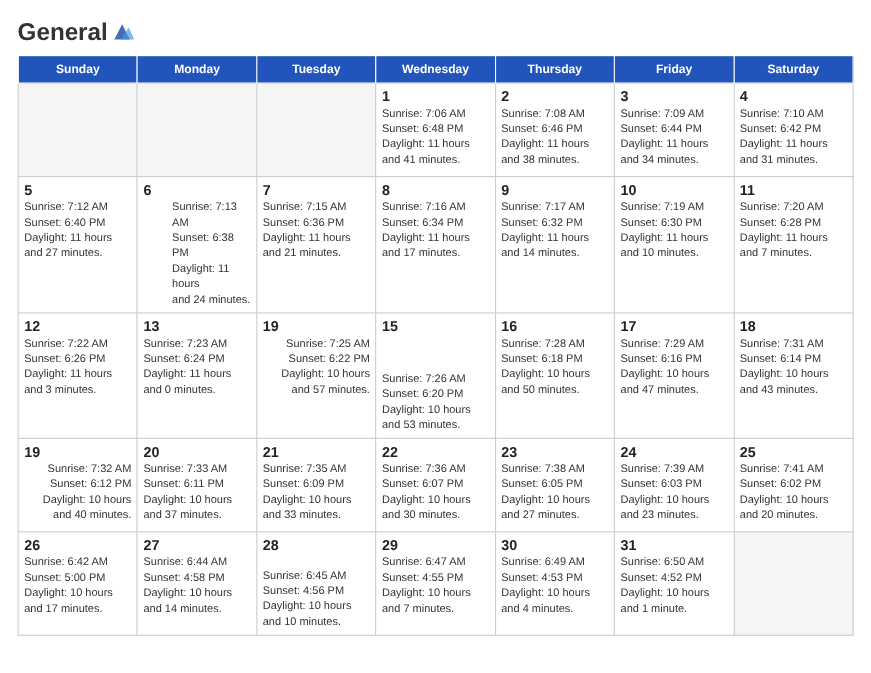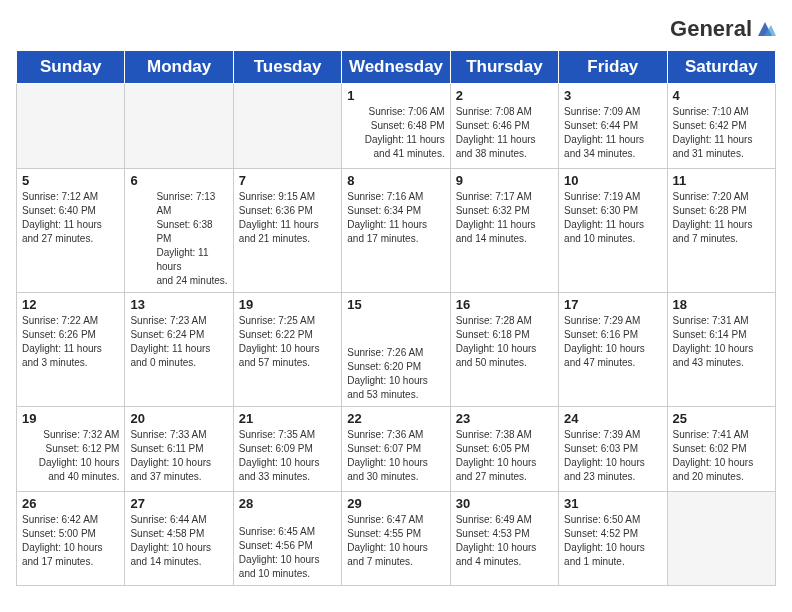--- a/index.html
+++ b/index.html
@@ -5,21 +5,21 @@
     * { box-sizing: border-box; margin: 0; padding: 0; }
     body {
       font-family: Arial, sans-serif;
       background: #fff;
       width: 792px;
       min-height: 612px;
       padding: 16px;
     }
     .header {
       display: flex;
-      justify-content: flex-end;
+      justify-content: flex-start;
       align-items: flex-start;
       margin-bottom: 12px;
     }
     .logo {
       display: flex;
       flex-direction: column;
       align-items: flex-start;
     }
     .title-block {
       text-align: right;
@@ -36,21 +36,21 @@
     table {
       width: 100%;
       border-collapse: collapse;
       table-layout: fixed;
     }
     th {
       background: #2255bb;
       color: #fff;
       text-align: center;
       padding: 6px 4px;
-      font-size: 17px;
+      font-size: 11px;
       font-weight: bold;
       border: 1px solid #fff;
     }
     td {
       border: 1px solid #ccc;
       vertical-align: top;
       padding: 4px 5px;
       font-size: 10.5px;
       color: #222;
       height: 85px;
@@ -104,21 +104,21 @@
         <th>Saturday</th>
       </tr>
   </thead>
   <tbody id="calendar-body">
       <tr>
         <td class="empty"></td>
         <td class="empty"></td>
         <td class="empty"></td>
         <td>
           <span class="day-number">1</span>
-          <div class="day-info" style="white-space: pre-line; text-align: right;">Sunrise: 7:06 AM
+          <div class="day-info" style="white-space: pre-line;">Sunrise: 7:06 AM
 Sunset: 6:48 PM
 Daylight: 11 hours
 and 41 minutes.</div>
         </td>
         <td>
           <span class="day-number">2</span>
           <div class="day-info" style="white-space: pre-line;">Sunrise: 7:08 AM
 Sunset: 6:46 PM
 Daylight: 11 hours
 and 38 minutes.</div>
@@ -148,21 +148,21 @@
         </td>
         <td>
           <span class="day-number">6</span>
           <div class="day-info" style="white-space: pre-line; margin-left: 26px;">Sunrise: 7:13 AM
 Sunset: 6:38 PM
 Daylight: 11 hours
 and 24 minutes.</div>
         </td>
         <td>
           <span class="day-number">7</span>
-          <div class="day-info" style="white-space: pre-line;">Sunrise: 9:15 AM
+          <div class="day-info" style="white-space: pre-line;">Sunrise: 7:15 AM
 Sunset: 6:36 PM
 Daylight: 11 hours
 and 21 minutes.</div>
         </td>
         <td>
           <span class="day-number">8</span>
           <div class="day-info" style="white-space: pre-line;">Sunrise: 7:16 AM
 Sunset: 6:34 PM
 Daylight: 11 hours
 and 17 minutes.</div>
@@ -199,21 +199,21 @@
         </td>
         <td>
           <span class="day-number">13</span>
           <div class="day-info" style="white-space: pre-line;">Sunrise: 7:23 AM
 Sunset: 6:24 PM
 Daylight: 11 hours
 and 0 minutes.</div>
         </td>
         <td>
           <span class="day-number">19</span>
-          <div class="day-info" style="white-space: pre-line;">Sunrise: 7:25 AM
+          <div class="day-info" style="white-space: pre-line; text-align: right;">Sunrise: 7:25 AM
 Sunset: 6:22 PM
 Daylight: 10 hours
 and 57 minutes.</div>
         </td>
         <td>
           <span class="day-number">15</span>
           <div class="day-info" style="white-space: pre-line; margin-top: 34px;">Sunrise: 7:26 AM
 Sunset: 6:20 PM
 Daylight: 10 hours
 and 53 minutes.</div>

